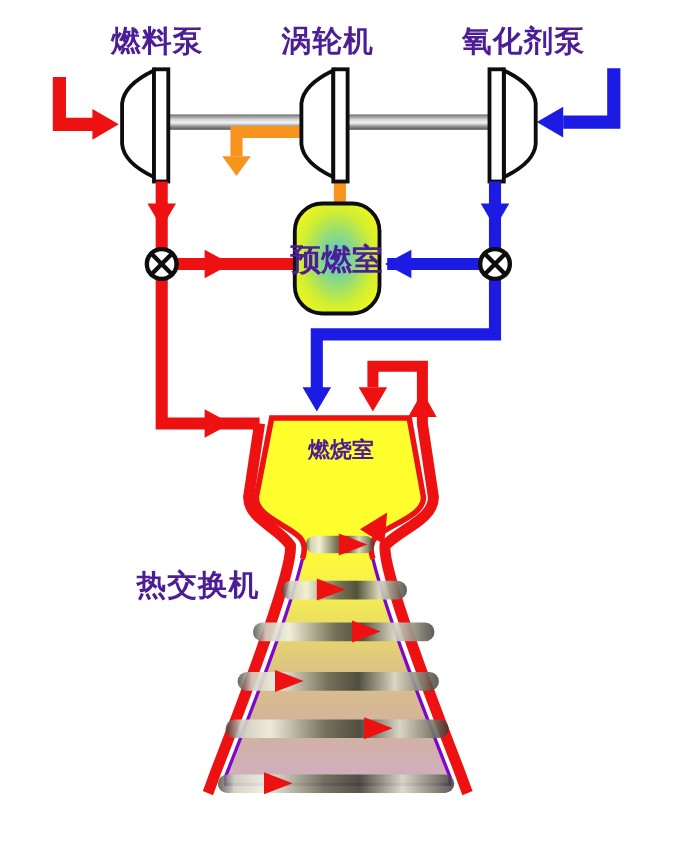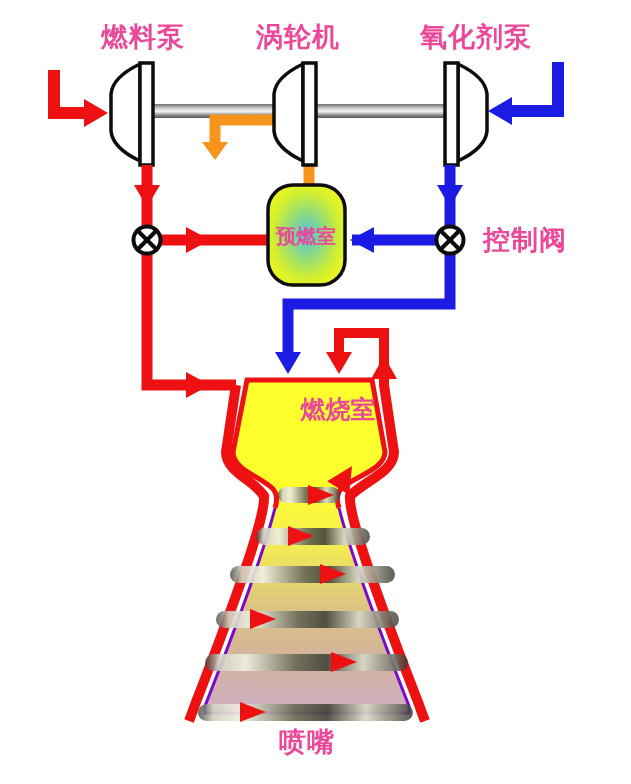--- a/index.html
+++ b/index.html
@@ -9,26 +9,26 @@
     background:var(--background,#fff);
     font-family:"DejaVu Sans","Liberation Sans",sans-serif;
     overflow:hidden;
   }
   .diagram-svg{position:absolute;left:0;top:0;}
   .lbl{
     position:absolute;
     transform:translate(-50%,-50%);
     font-weight:bold;
     font-size:27px;
-    color:#ec4899;
+    color:#4c1d95;
     white-space:nowrap;
     letter-spacing:1px;
   }
-  .lbl.small{font-size:20px;letter-spacing:0;}
-  .lbl.med{font-size:25px;letter-spacing:0;margin-left:28px;}
+  .lbl.small{font-size:28px;letter-spacing:0;}
+  .lbl.med{font-size:20px;letter-spacing:0;}
 </style>
 </head>
 <body>
 
 <div class="canvas">
 
   <svg class="diagram-svg" width="631" height="784" viewBox="0 0 631 784">
     <defs>
       <linearGradient id="shaftGrad" x1="0" y1="0" x2="0" y2="1">
         <stop offset="0" stop-color="#6f6f6f"></stop>
@@ -179,16 +179,15 @@
       <circle cx="450" cy="240" r="13.5"></circle>
       <line x1="440.5" y1="230.5" x2="459.5" y2="249.5"></line>
       <line x1="440.5" y1="249.5" x2="459.5" y2="230.5"></line>
     </g>
   </svg>
 
   <div class="lbl" style="left:143px;top:37px">燃料泵</div>
   <div class="lbl" style="left:476px;top:37px">氧化剂泵</div>
   <div class="lbl" style="left:298px;top:37px">涡轮机</div>
   <div class="lbl small" style="left:306px;top:236px">预燃室</div>
-  <div class="lbl" style="left:525px;top:240px">控制阀</div>
   <div class="lbl med" style="left:310px;top:409px">燃烧室</div>
-  <div class="lbl" style="left:307px;top:742px">喷嘴</div>
+  <div class="lbl" style="left:180px;top:532px">热交换机</div>
 </div>
 
 </body></html>

